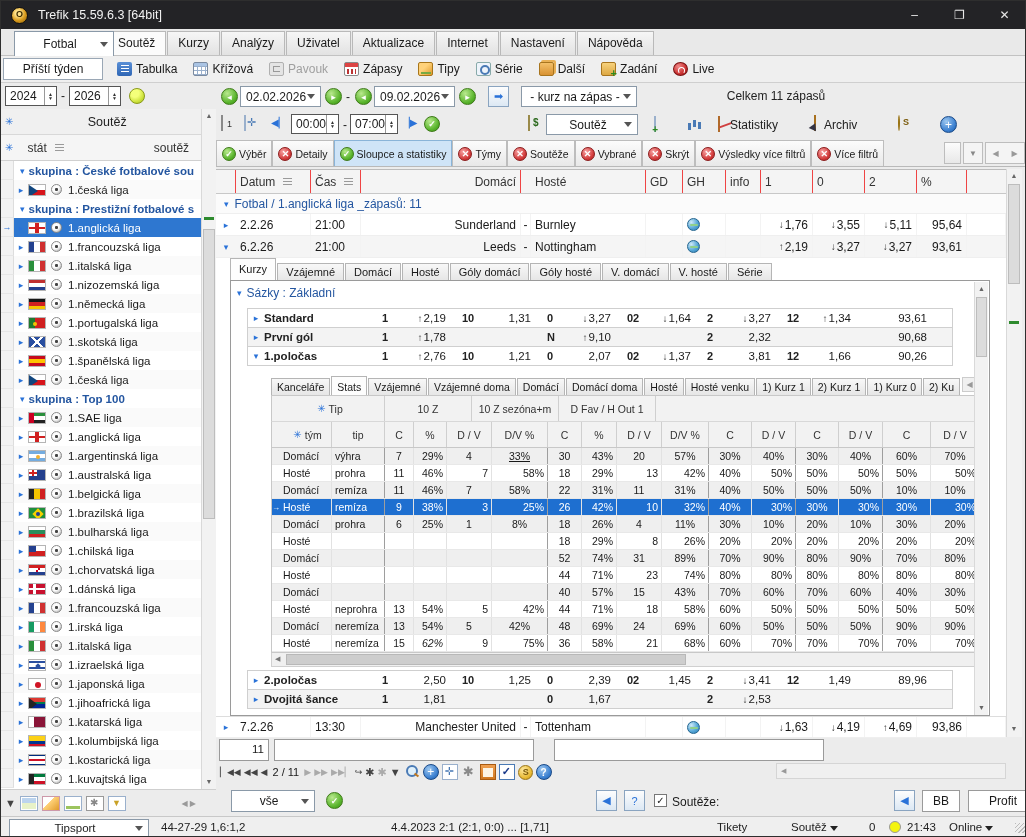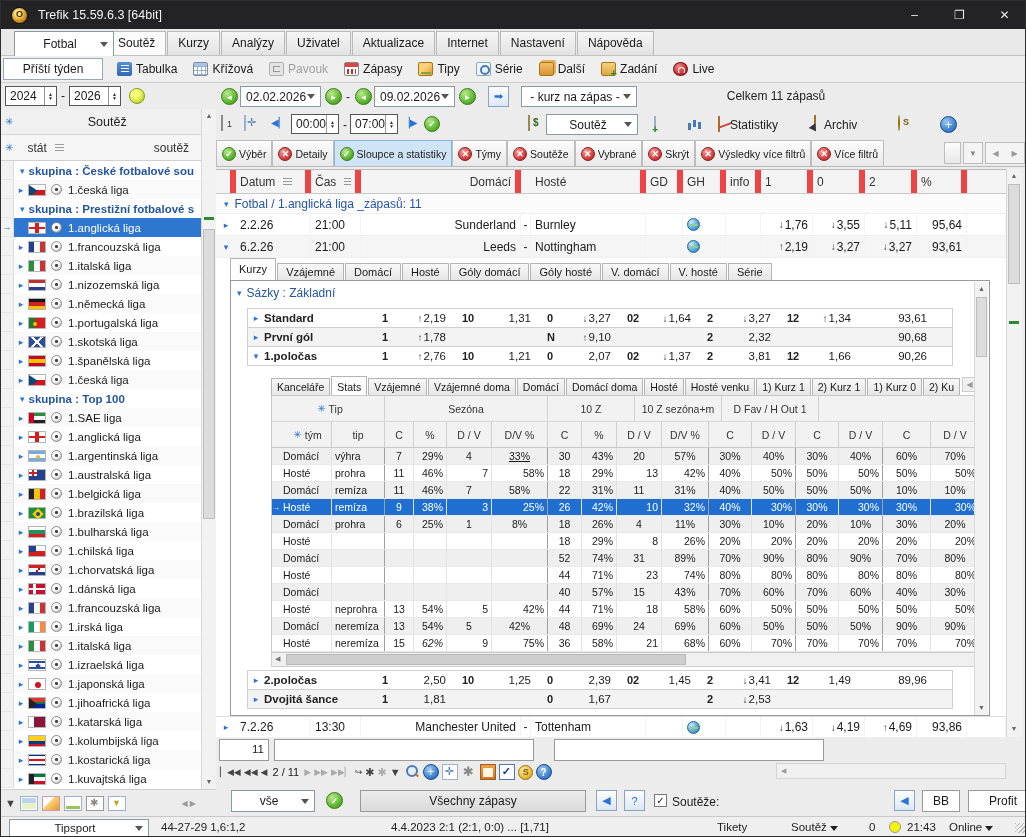--- a/index.html
+++ b/index.html
@@ -181,21 +181,21 @@
   #filter-buttons { display:flex; height:26px; }
   .fbtn { display:flex; align-items:center; gap:3px; padding:0 5px; border:1px solid #bdbdbd; border-bottom:none; background:linear-gradient(#fcfcfc,#e8e8e8); font-size:10.5px; white-space:nowrap; }
   .fbtn.factive { background:#cfe4f7; border-color:#8ab4d8; }
   .fmini { position:absolute; right:44px; top:3px; width:20px; height:22px; border:1px solid #bdbdbd; background:#f4f4f4; text-align:center; color:#888; font-size:8px; line-height:22px;}
   .fmini2 { position:absolute; right:2px; top:3px; width:40px; height:22px; border:1px solid #bdbdbd; background:#f4f4f4; color:#999; font-size:8px; display:flex; align-items:center; justify-content:space-around;}
   .fpart { position:absolute; right:66px; top:3px; width:17px; height:22px; border:1px solid #bdbdbd; background:linear-gradient(#fcfcfc,#e8e8e8); overflow:hidden;}
 
   
   .grid { position:absolute; left:0; top:86px; width:790px; height:568px; background:#fff; border-top:1px solid #bbb; }
   .ghead { display:flex; height:24px; background:#f4f4f4; border-bottom:1px solid #c8c8c8; align-items:center; color:#333; }
-  .gc { border-right:6px solid #ef4444; height:100%; display:flex; align-items:center; padding:0 4px; flex:none; }
+  .gc { border-right:1px solid #ef4444; height:100%; display:flex; align-items:center; padding:0 4px; flex:none; }
   .ci { width:20px; } .cdatum { width:75px; } .ccas { width:50px; } .cdom { width:160px; justify-content:flex-end; }
   .csep { width:10px; justify-content:center; border-right:none; } .chos { width:115px; }
   .cgd { width:37px; } .cgh { width:43px; } .cinfo { width:35px; }
   .ck { width:52px; justify-content:flex-end; } .cpct { width:50px; justify-content:flex-end; } .cfill { flex:1; border-right:none; }
   .grow { display:flex; height:22px; align-items:center; border-bottom:1px solid #efefef; font-size:12px; }
   .grow .gc { border-right:1px solid #f3f3f3; }
   .grow.alt { background:#f5f5f5; }
   .ggroup { display:flex; height:20px; align-items:center; color:#2456a0; background:#fbfbfb; border-bottom:1px solid #efefef; }
   .ggroup .gcaret { margin:0 6px 0 8px; }
   .rexp { color:#2a72d8; font-size:9px; width:20px; text-align:center; flex:none; }
@@ -958,23 +958,20 @@
                   <div class="stab">2) Kurz 1</div>
                   <div class="stab">1) Kurz 0</div>
                   <div class="stab">2) Ku</div>
                 </div>
               <span class="stabarr">◀ ▶</span>
             </div>
             <div class="sthead" id="stats-h1">
                 <span class="sth" style="width: 113px;">
                   <span class="bluestar">✳</span>
                   <span>Tip</span>
-                </span>
-                <span class="sth" style="width: 163px;">
-                  <span>Sezóna</span>
                 </span>
                 <span class="sth" style="width: 87px;">
                   <span>10 Z</span>
                 </span>
                 <span class="sth" style="width: 87px;">
                   <span>10 Z sezóna+m</span>
                 </span>
                 <span class="sth" style="width: 97px;">
                   <span>D Fav / H Out 1</span>
                 </span>
@@ -1418,21 +1415,20 @@
     </div>
   </div>
 
 
   <div class="bbar">
     <span class="combo abs" style="left:15px; top:4px; width:84px; height:22px">
         <span class="ctext">vše</span>
         <span class="ccaret"></span>
       </span>
       <span class="cic ok abs" style="left:110px; top:6px; width:17px; height:17px">✓</span>
-    <span class="btn3d abs" style="left:144px; top:4px; width:226px; height:22px; line-height:20px">Všechny zápasy</span>
     <span class="bluebtn abs" style="left:380px; top:4px">◀</span>
     <span class="bluebtn abs" style="left:408px; top:4px">?</span>
     <span class="chkbox abs" style="left:438px; top:8px">✓</span>
     <span class="abs" style="left:456px; top:9px">Soutěže:</span>
     <span class="bluebtn abs" style="left:678px; top:4px">◀</span>
     <span class="btnflat abs" style="left:706px; top:4px; width:38px; height:22px; line-height:20px">BB</span>
     <span class="btnflat abs" style="left:752px; top:4px; width:70px; height:22px; line-height:20px">Profit</span>
   </div>
 
   <div class="statusbar">

